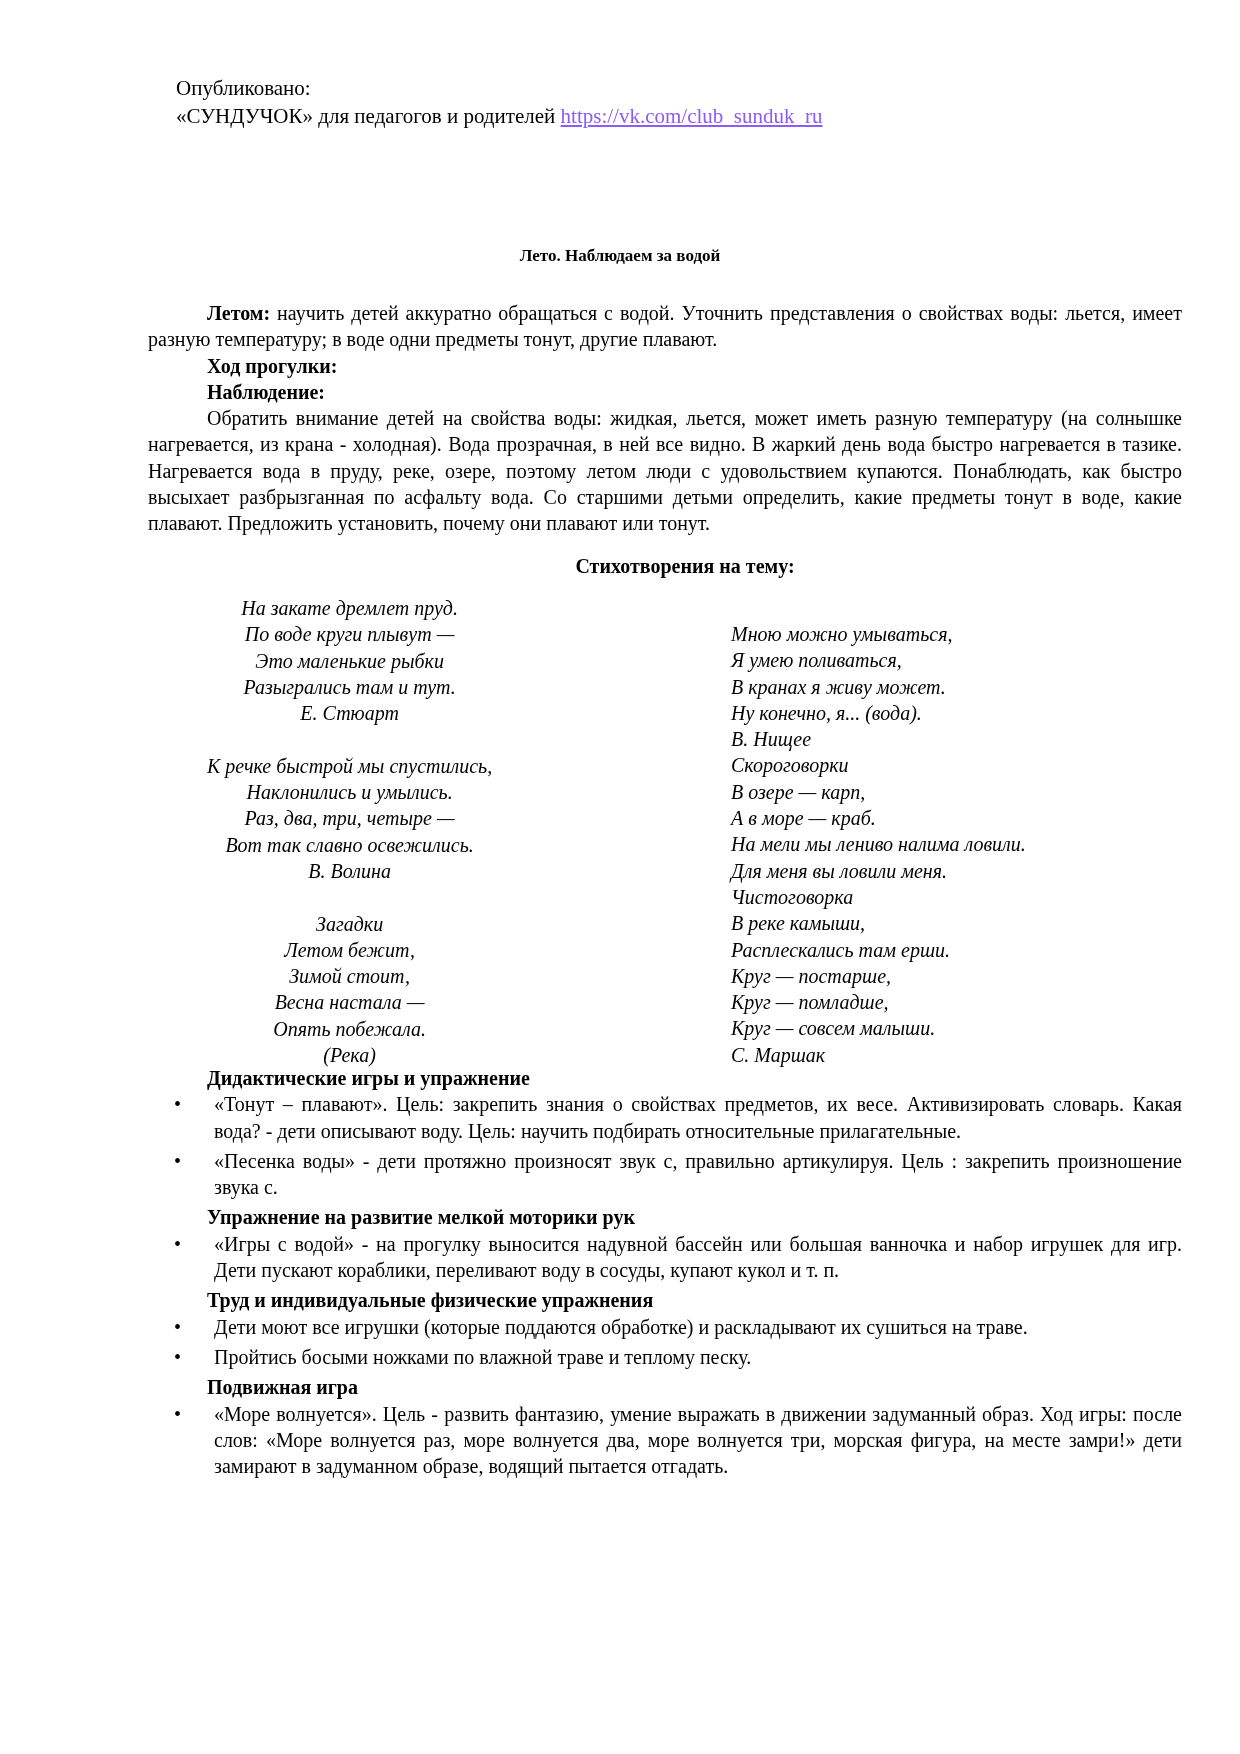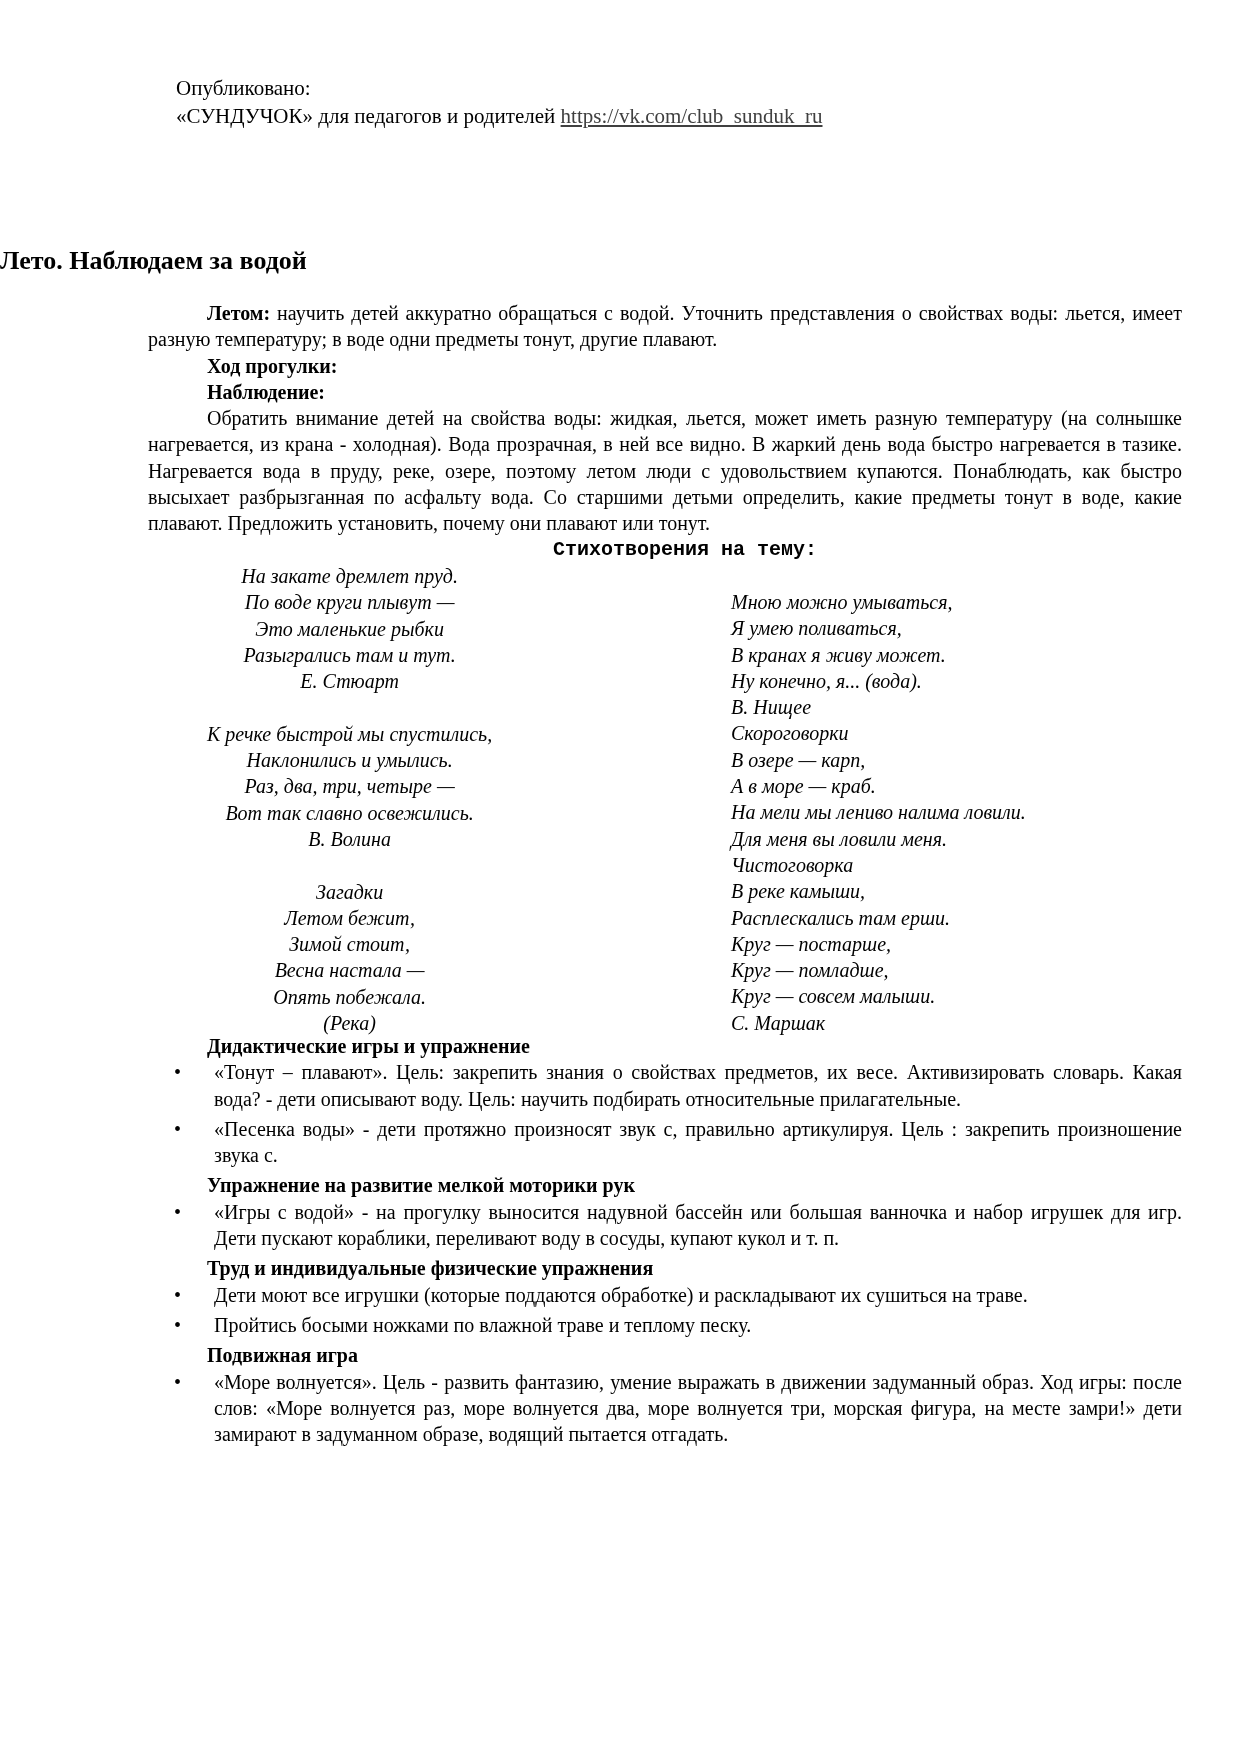--- a/index.html
+++ b/index.html
@@ -1,26 +1,26 @@
 <!DOCTYPE html>
 <html><head>
 <meta charset="utf-8">
 <style>
   html, body { margin:0; padding:0; background:#ffffff; }
   body { width:1240px; height:1754px; position:relative; overflow:hidden;
          font-family:"Liberation Serif", serif; color:#000; font-size:20px; }
   .page { position:absolute; left:0; top:0; width:1240px; height:1754px;padding-left:36px; }
   .pub { position:absolute; left:176px; top:74px; font-size:21px; line-height:28px; }
-  .pub a { color:#404040; text-decoration:underline; }
-  .title { position:absolute; left:0; width:1240px; top:246px; text-align:left;
-           font-weight:bold; font-size:26px; }
+  .pub a { color:#8b5cf6; text-decoration:underline; }
+  .title { position:absolute; left:0; width:1240px; top:246px; text-align:center;
+           font-weight:bold; font-size:17px; }
   .content { position:absolute; left:148px; width:1034px; top:300px; line-height:26.3px; font-size:20px; }
   .para { text-align:justify; text-indent:59px; margin:0; }
   .hdr { font-weight:bold; margin:0; padding-left:59px; }
-  .center-hdr { font-weight:bold; text-align:center; margin:0; padding-left:40px;font-family:Liberation Mono, monospace; }
+  .center-hdr { font-weight:bold; text-align:center; margin:16px; padding-left:40px; }
   .poems { position:relative; height:470px; font-style:italic; }
   .col { position:absolute; top:0; line-height:26.3px; }
   .col.left { left:59px;text-align:center; }
   .col.right { left:583px; top:26px; }
   .col div { white-space:nowrap; min-height:26.3px; }
   ul.bul { list-style:none; margin:0; padding:0; }
   ul.bul li { position:relative; padding-left:66px; text-align:justify; margin:0 0 4px 0; }
   ul.bul li::before { content:"•"; position:absolute; left:26px; top:0; font-size:20px; }
 </style>
 </head>

